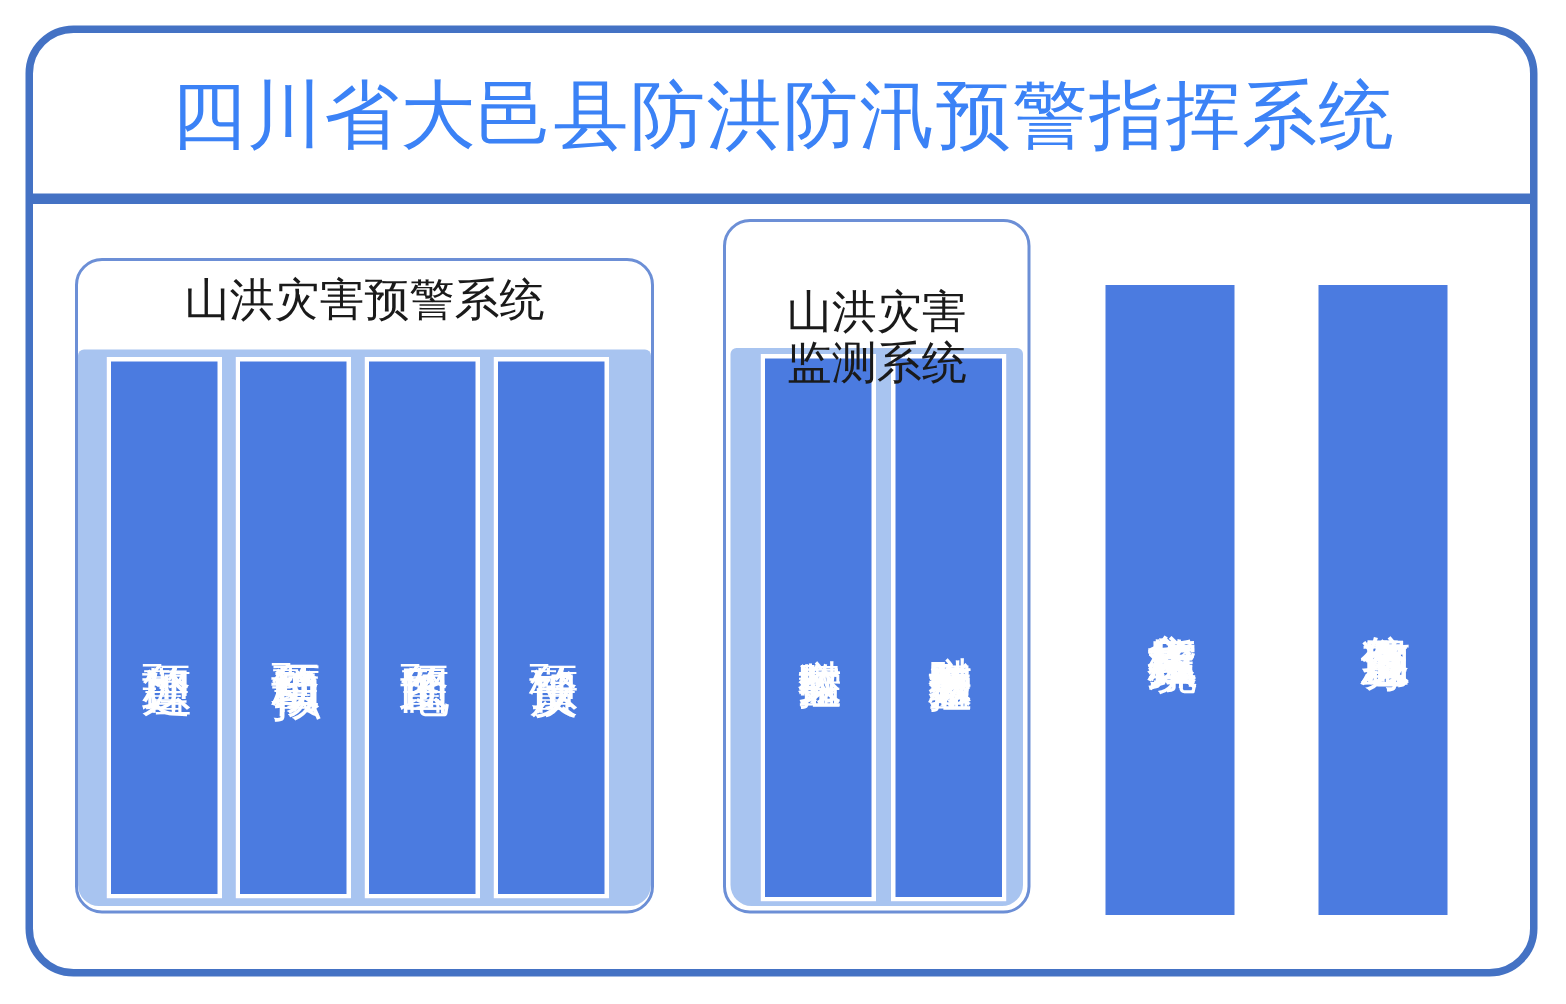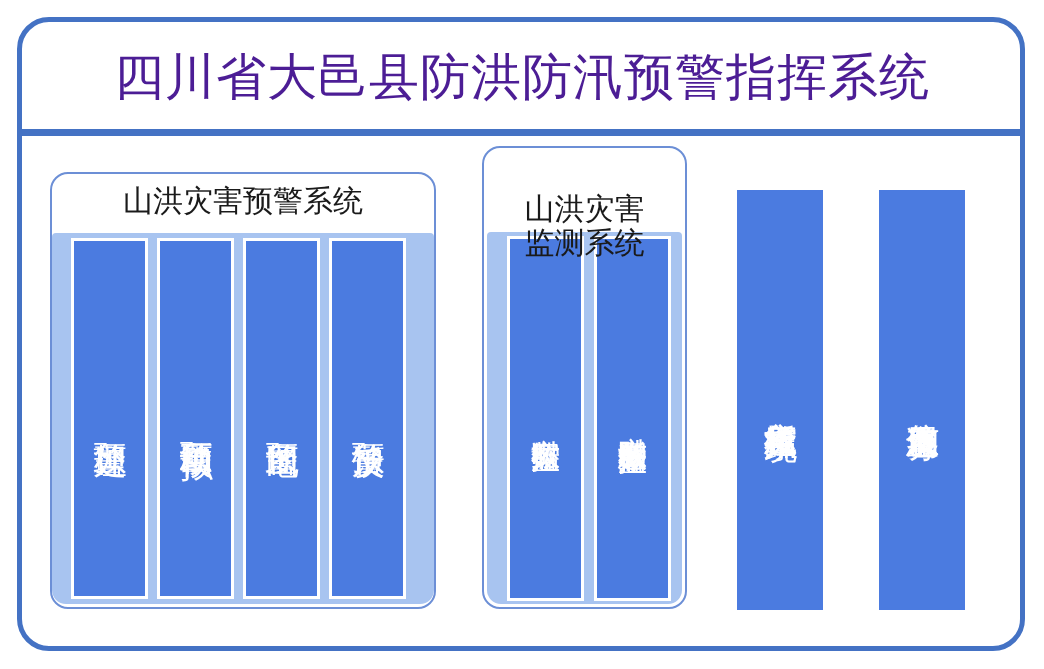--- a/index.html
+++ b/index.html
@@ -42,21 +42,21 @@
     width: 1000px;
     height: 110px;
     display: flex;
     align-items: center;
     justify-content: center;
   }
   .title-text {
     font-family: "Liberation Sans", sans-serif;
     font-size: 50px;
     line-height: 1.1;
-    color: #4c1d95;
+    color: #3b82f6;
     letter-spacing: 1px;
     white-space: nowrap;
   }
   .title-divider {
     position: absolute;
     left: 22px;
     top: 129px;
     width: 1000px;
     height: 7px;
     background: #4472C4;

